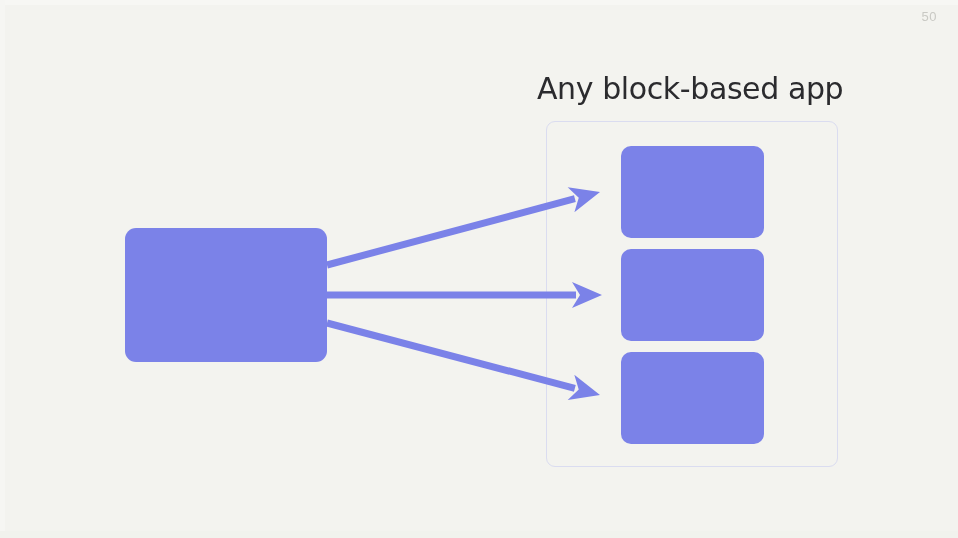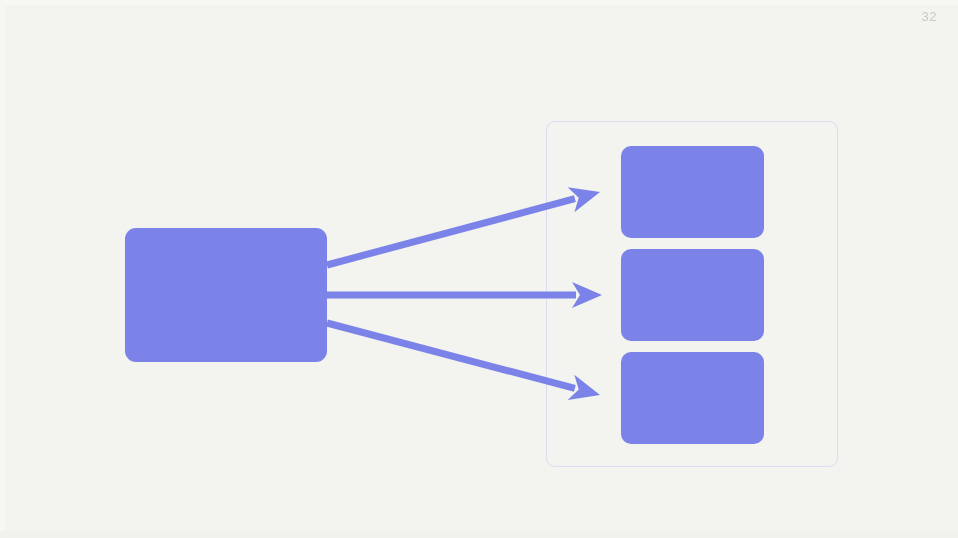--- a/index.html
+++ b/index.html
@@ -126,23 +126,24 @@
 </style>
 </head>
 <body>
 
 <div class="slide">
 
   <div class="slide-edge-top"></div>
   <div class="slide-edge-left"></div>
   <div class="slide-edge-bottom"></div>
 
-  <div class="page-number">32</div>
+  <div class="page-number">50</div>
 
 
+  <div class="heading heading-right">Any block-based app</div>
 
   <div class="source-block"></div>
 
   <div class="app-panel"></div>
 
   <div class="panel-block panel-block-1"></div>
   <div class="panel-block panel-block-2"></div>
   <div class="panel-block panel-block-3"></div>
 
   <svg class="arrow-layer" viewBox="0 0 958 538" width="958" height="538">

